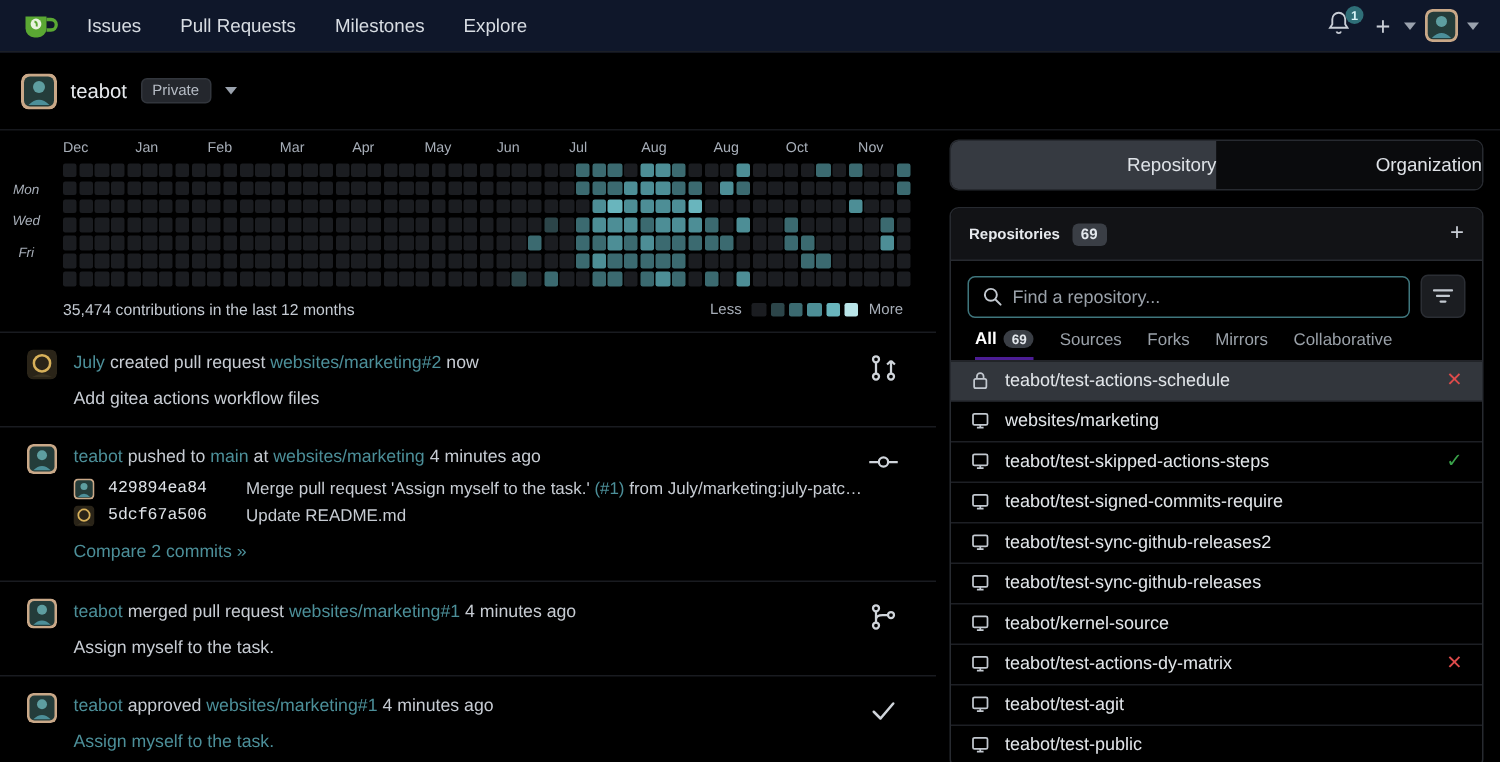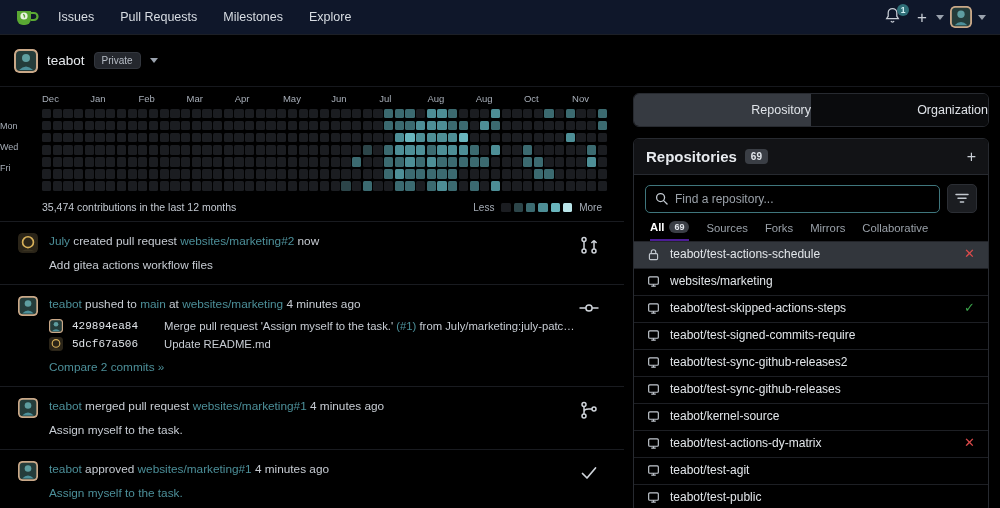--- a/index.html
+++ b/index.html
@@ -58,32 +58,32 @@
   #right { flex: 1; padding: 6px 11px 0 9px; overflow: hidden; }
 
   
   #heat { padding: 6px 0 0 0; }
   .hm-months { display: flex; margin-left: 42px; height: 16px; }
   .hm-month { font-size: 9.5px; color: #a7aeb8; width: 48.2px; flex: 0 0 48.2px; }
   .hm-body { display: flex; }
   .hm-days { width: 42px; flex: 0 0 42px; padding-top: 1px; }
   .hm-day {
     height: 10.7px; font-size: 9px; color: #a7aeb8;
-    text-align: left; padding-right: 7px; line-height: 10.7px;
+    text-align: center; padding-right: 7px; line-height: 10.7px; font-style: italic;
   }
   .hm-grid { display: grid; grid-auto-flow: column; grid-template-rows: repeat(7, 10.7px); gap: 1.4px; }
   .cell { width: 9.3px; height: 9.3px; border-radius: 1.5px; }
   .l0 { background: #1b1d21; }
   .l1 { background: #2c4549; }
   .l2 { background: #3b6a70; }
   .l3 { background: #4d8e96; }
   .l4 { background: #69b5bd; }
   .l5 { background: #b9e5e9; }
   #hm-foot {
-    display: flex; align-items: flex-end; margin-left: 42px;
+    display: flex; align-items: flex-start; margin-left: 42px;
     margin-top: 9px; font-size: 10.5px; color: #c4cad2;
   }
   #hm-legend { margin-left: auto; display: flex; align-items: center; gap: 3px; padding-right: 22px; }
   #hm-legend .lbl { font-size: 10px; color: #a7aeb8; }
   #hm-legend .cell { width: 9.3px; height: 9.3px; }
 
   
   #feed { margin-top: 8px; }
   .fi { display: flex; padding: 11px 22px 11px 18px; border-top: 1px solid #191b20; position: relative; }
   .fi .av { width: 20px; height: 20px; border-radius: 4px; margin-right: 11px; flex: 0 0 20px; }
@@ -106,21 +106,21 @@
   .seg {
     flex: 1; text-align: right; font-size: 12.5px; padding: 9px 0;
     color: #dfe3e8; background: #0a0b0d; cursor: pointer;
   }
   .seg.active { background: #363a41; }
   .card { border: 1px solid #272a30; border-radius: 6px; margin-top: 11px; overflow: hidden; background: #000; }
   .card-head {
     display: flex; align-items: center; padding: 9px 12px;
     border-bottom: 1px solid #272a30; background: #121316;
   }
-  .card-title { font-size: 15px; color: #e7eaee; font-weight: bold; margin-right: 8px; }
+  .card-title { font-size: 10px; color: #e7eaee; font-weight: bold; margin-right: 8px; }
   .count-badge {
     background: #3a3e45; color: #e3e7ec; font-size: 10px;
     border-radius: 4px; padding: 2px 6px; font-weight: bold;
   }
   .head-plus { margin-left: auto; font-size: 16px; color: #c9ced6; cursor: pointer; line-height: 1; }
   .search-row { display: flex; align-items: center; gap: 7px; padding: 9px 11px 0 11px; }
   .search-box {
     flex: 1; display: flex; align-items: center; gap: 7px;
     border: 1px solid #3f767d; border-radius: 5px;
     background: #000; padding: 6px 9px;

